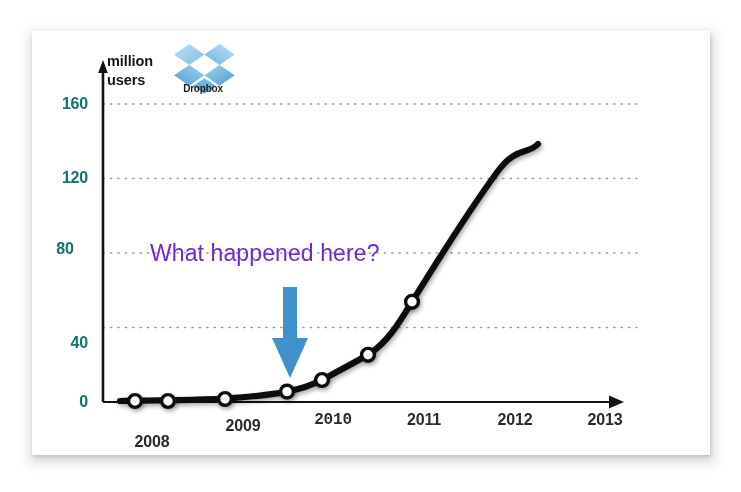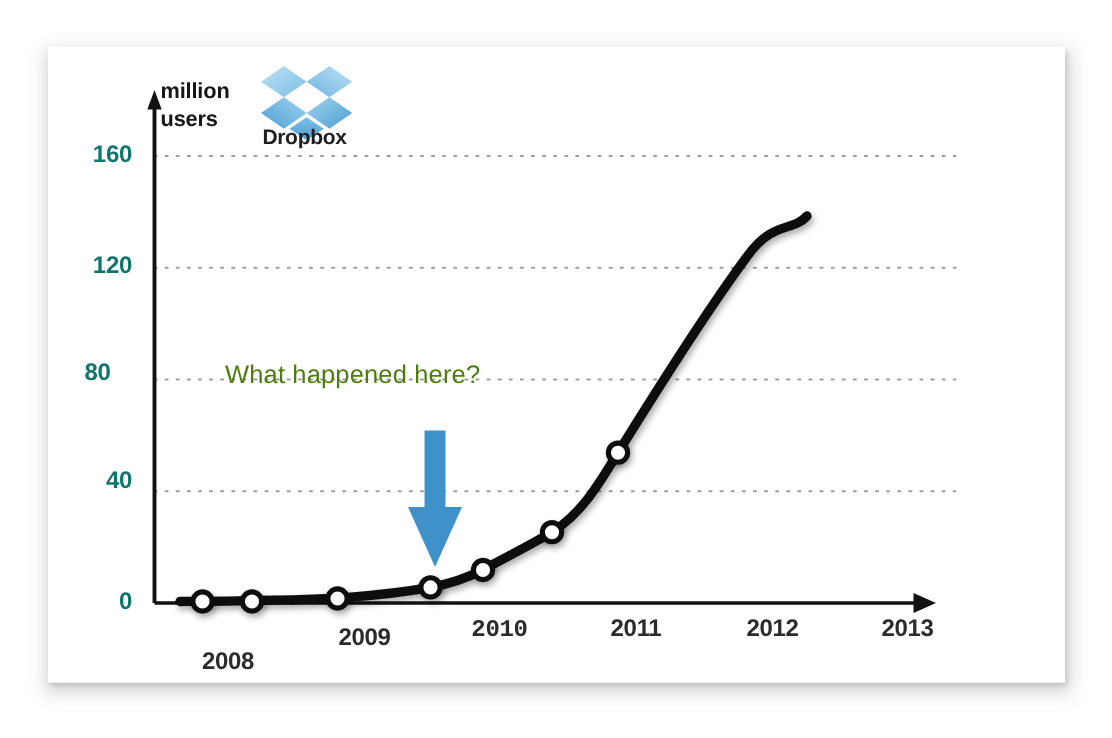--- a/index.html
+++ b/index.html
@@ -78,32 +78,32 @@
     font-weight: bold;
     color: #161616;
     line-height: 19px;
     letter-spacing: -0.1px;
   }
 
   #annotation-text {
     position: absolute;
     left: 150px;
     top: 240px;
-    font-size: 17px;
-    color: #4d7c0f;
+    font-size: 23px;
+    color: #6d28d9;
     letter-spacing: 0.1px;
     white-space: nowrap;
   }
   #brand-name {
     position: absolute;
     left: 172px;
     top: 83px;
     width: 62px;
     text-align: center;
-    font-size: 14px;
+    font-size: 10px;
     font-weight: bold;
     color: #1f1f1f;
     letter-spacing: -0.2px;
   }
 </style>
 </head>
 <body>
 
 <div id="stage">
 
@@ -192,21 +192,21 @@
   <div id="axis-title">
     <div>million</div>
     <div>users</div>
   </div>
 
   <div id="brand-name">Dropbox</div>
 
   <div id="annotation-text">What happened here?</div>
 
   <div class="axis-tick-y" style="left:42px; top:393px;">0</div>
-  <div class="axis-tick-y" style="left:42px; top:312px;">40</div>
+  <div class="axis-tick-y" style="left:42px; top:334px;">40</div>
   <div class="axis-tick-y" style="left:42px; top:240px;text-align:center;">80</div>
   <div class="axis-tick-y" style="left:42px; top:169px;">120</div>
   <div class="axis-tick-y" style="left:42px; top:95px;">160</div>
 
   <div class="axis-tick-x" style="left:117px; top:433px;">2008</div>
   <div class="axis-tick-x" style="left:208px; top:401px;margin-top:16px;">2009</div>
   <div class="axis-tick-x" style="left:298px; top:411px;font-family:Liberation Mono, monospace;">2010</div>
   <div class="axis-tick-x" style="left:389px; top:411px;">2011</div>
   <div class="axis-tick-x" style="left:480px; top:411px;text-align:center;">2012</div>
   <div class="axis-tick-x" style="left:570px; top:411px;">2013</div>

